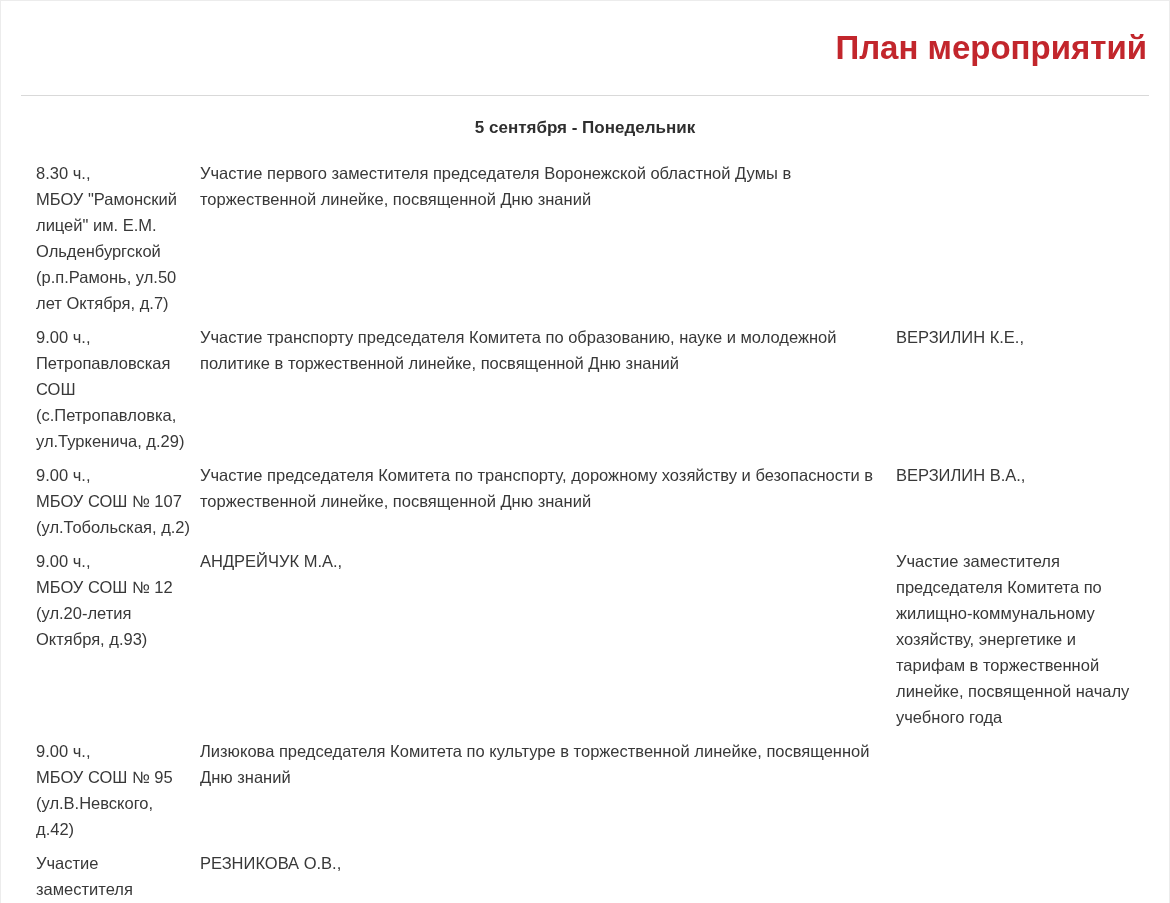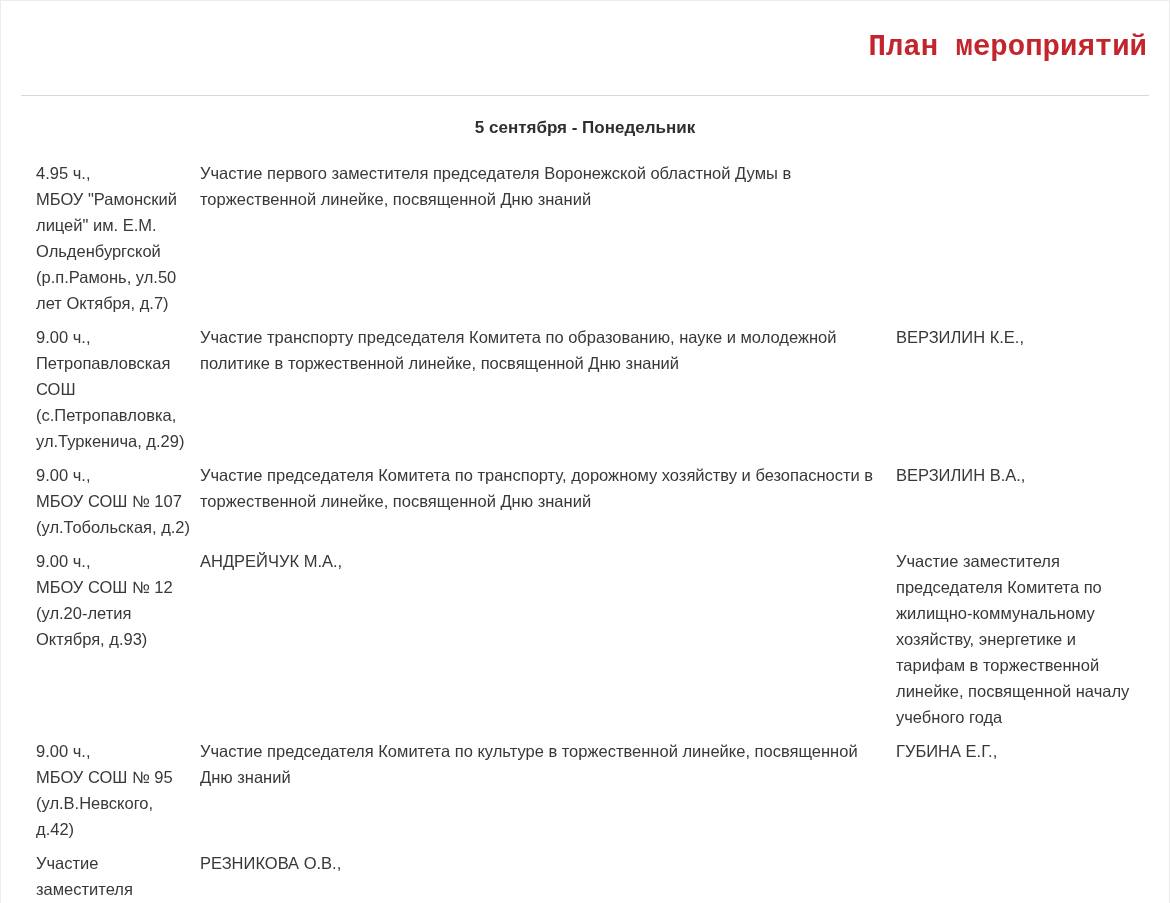--- a/index.html
+++ b/index.html
@@ -15,25 +15,24 @@
     box-sizing: border-box;
     background: #ffffff;
     border: 1px solid #ececec;
     border-bottom: none;
     padding-top: 30px;
     overflow: hidden;
   }
   .page-title {
     margin: 0 22px 0 0;
     text-align: right;
-    font-size: 29px;
+    font-size: 33px;
     line-height: 34px;
     font-weight: bold;
     color: #c2262c;
-    font-family: Liberation Mono, monospace;
   }
   .divider {
     border: none;
     border-top: 1px solid #d9d9d9;
     margin: 30px 20px 0 20px;
     height: 0;
   }
   .section-heading {
     margin: 21px 0 0 0;
     text-align: center;
@@ -68,21 +67,21 @@
 
   <h1 class="page-title">План мероприятий</h1>
 
   <hr class="divider">
 
   <h2 class="section-heading">5 сентября - Понедельник</h2>
 
   <div class="schedule">
 
     <div class="schedule-row">
-      <div class="cell location">4.95 ч.,
+      <div class="cell location">8.30 ч.,
 МБОУ "Рамонский лицей" им. Е.М. Ольденбургской (р.п.Рамонь, ул.50 лет Октября, д.7)</div>
       <div class="cell description">Участие первого заместителя председателя Воронежской областной Думы в торжественной линейке, посвященной Дню знаний</div>
     </div>
 
     <div class="schedule-row">
       <div class="cell location">9.00 ч.,
 Петропавловская СОШ (с.Петропавловка, ул.Туркенича, д.29)</div>
       <div class="cell description">Участие транспорту председателя Комитета по образованию, науке и молодежной политике в торжественной линейке, посвященной Дню знаний</div>
       <div class="cell participant">ВЕРЗИЛИН К.Е.,</div>
     </div>
@@ -97,22 +96,21 @@
     <div class="schedule-row">
       <div class="cell location">9.00 ч.,
 МБОУ СОШ № 12 (ул.20-летия Октября, д.93)</div>
       <div class="cell participant">АНДРЕЙЧУК М.А.,</div>
       <div class="cell description">Участие заместителя председателя Комитета по жилищно-коммунальному хозяйству, энергетике и тарифам в торжественной линейке, посвященной началу учебного года</div>
     </div>
 
     <div class="schedule-row">
       <div class="cell location">9.00 ч.,
 МБОУ СОШ № 95 (ул.В.Невского, д.42)</div>
-      <div class="cell description">Участие председателя Комитета по культуре в торжественной линейке, посвященной Дню знаний</div>
-      <div class="cell participant">ГУБИНА Е.Г.,</div>
+      <div class="cell description">Лизюкова председателя Комитета по культуре в торжественной линейке, посвященной Дню знаний</div>
     </div>
 
     <div class="schedule-row">
       <div class="cell description">Участие заместителя председателя Комитета по охране здоровья в торжественной линейке, посвященной Дню знаний</div>
       <div class="cell participant">РЕЗНИКОВА О.В.,</div>
     </div>
 
   </div>
 
 </div>

